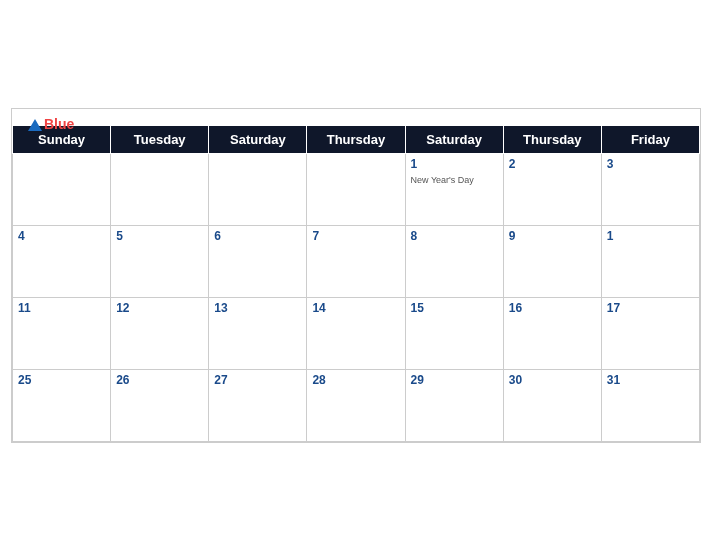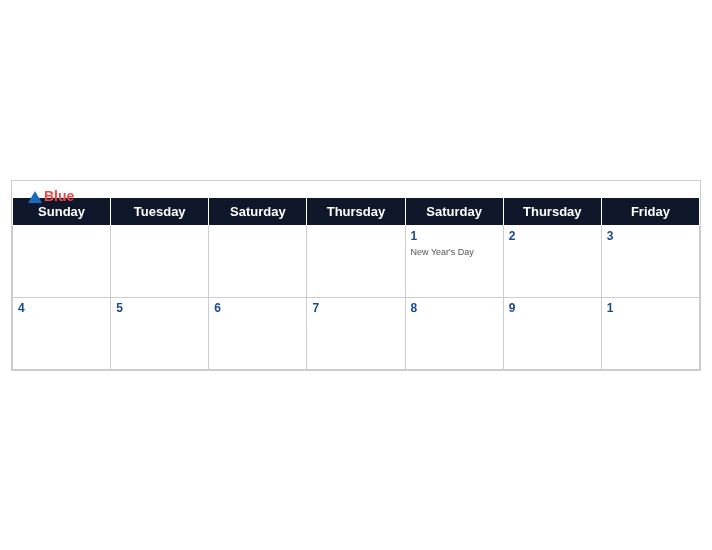--- a/index.html
+++ b/index.html
@@ -163,15 +163,61 @@
           <td>
             <div class="day-number">8</div>
           </td>
           <td>
             <div class="day-number">9</div>
           </td>
           <td>
             <div class="day-number">1</div>
           </td>
         </tr>
+        <tr>
+          <td>
+            <div class="day-number">11</div>
+          </td>
+          <td>
+            <div class="day-number">12</div>
+          </td>
+          <td>
+            <div class="day-number">13</div>
+          </td>
+          <td>
+            <div class="day-number">14</div>
+          </td>
+          <td>
+            <div class="day-number">15</div>
+          </td>
+          <td>
+            <div class="day-number">16</div>
+          </td>
+          <td>
+            <div class="day-number">17</div>
+          </td>
+        </tr>
+        <tr>
+          <td>
+            <div class="day-number">25</div>
+          </td>
+          <td>
+            <div class="day-number">26</div>
+          </td>
+          <td>
+            <div class="day-number">27</div>
+          </td>
+          <td>
+            <div class="day-number">28</div>
+          </td>
+          <td>
+            <div class="day-number">29</div>
+          </td>
+          <td>
+            <div class="day-number">30</div>
+          </td>
+          <td>
+            <div class="day-number">31</div>
+          </td>
+        </tr>
       </tbody>
   </table>
 </div>
 
 </body></html>

